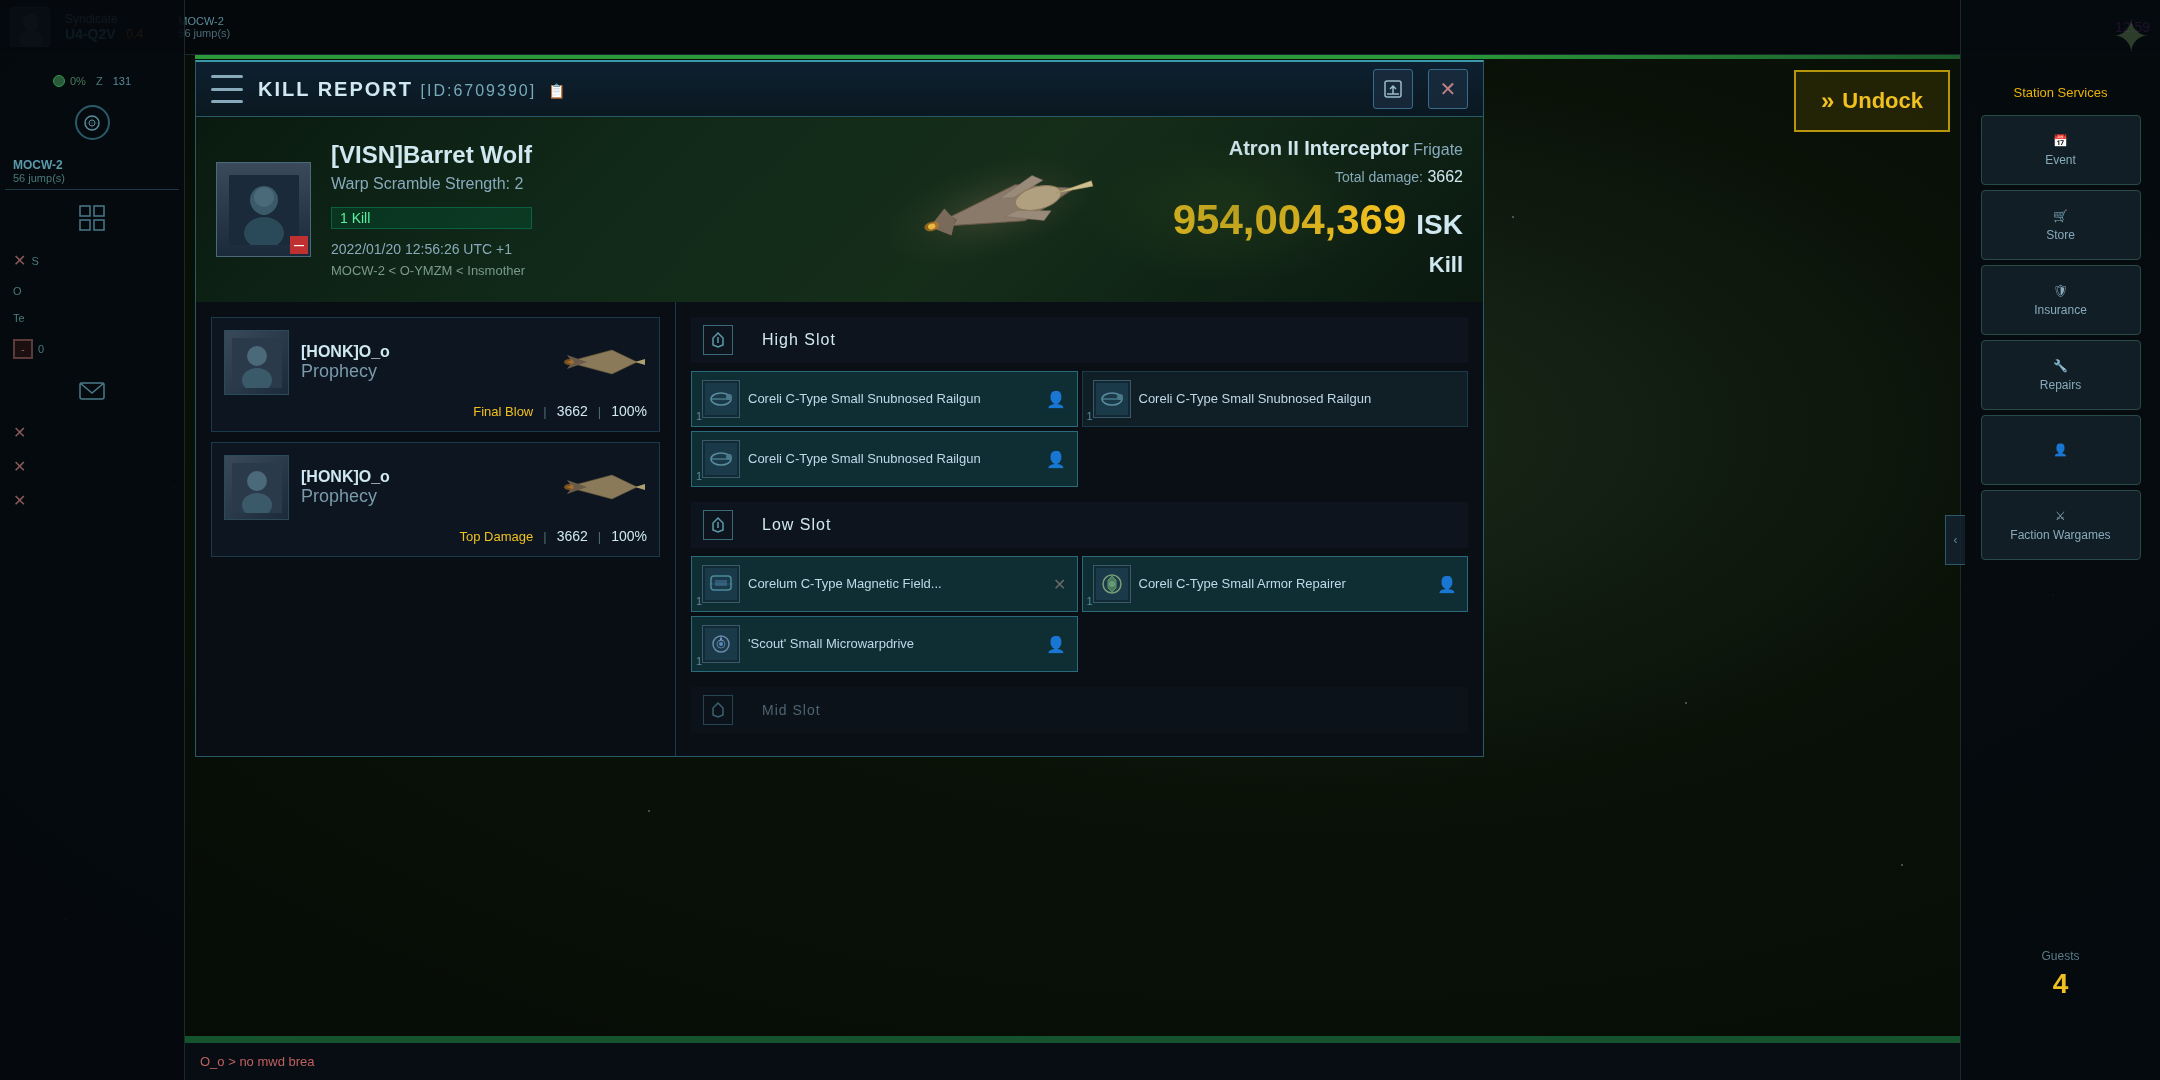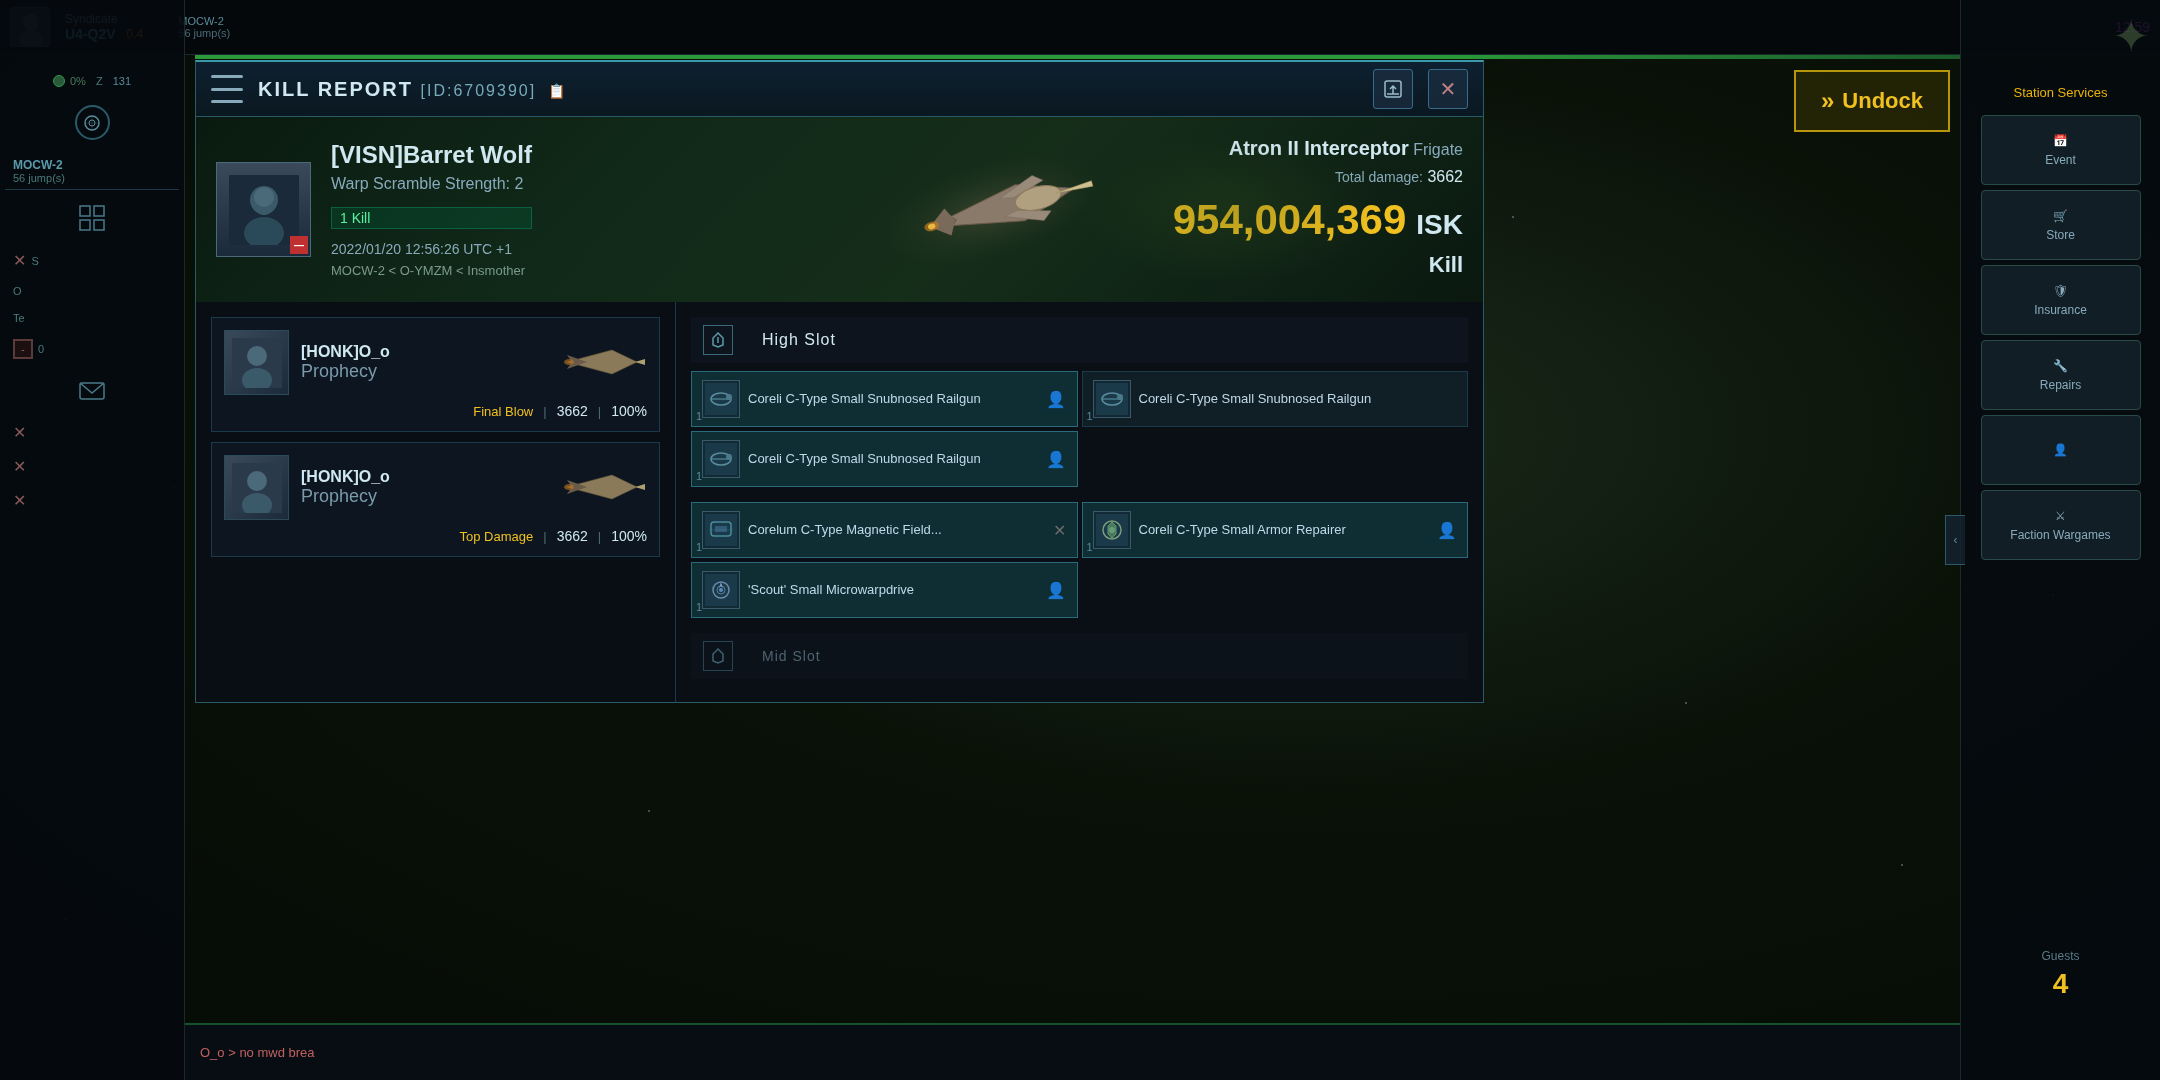--- a/index.html
+++ b/index.html
@@ -571,23 +571,23 @@
       color: #6a6a6a;
       font-size: 16px;
     }
 
     
     .chat-bar {
       position: absolute;
       bottom: 0;
       left: 185px;
       right: 200px;
-      height: 57px;
+      height: 44px;
       background: rgba(8, 14, 20, 0.95);
-      border-top: 2px solid #14532d;
+      border-top: 7px solid #14532d;
       display: flex;
       align-items: center;
       padding: 0 15px;
       gap: 10px;
     }
 
     
     ::-webkit-scrollbar { width: 5px; }
     ::-webkit-scrollbar-track { background: #0a1018; }
     ::-webkit-scrollbar-thumb { background: #2a5a6a; border-radius: 2px; }
@@ -1009,20 +1009,29 @@
                 <circle cx="24" cy="14" r="3" fill="#4a7a8a"></circle>
               </svg>
             </div>
             <span class="slot-item-name">Coreli C-Type Small Snubnosed Railgun</span>
             <span class="slot-item-user">👤</span>
           </div>
         </div>
       </div>
 
       <div class="slot-section">
+        <div class="slot-header">
+          <div class="slot-icon">
+            <svg width="18" height="18" viewBox="0 0 18 18">
+              <polygon points="9,2 14,7 14,14 9,16 4,14 4,7" fill="none" stroke="#5a9aaa" stroke-width="1.5"></polygon>
+              <line x1="9" y1="6" x2="9" y2="12" stroke="#5a9aaa" stroke-width="1.5"></line>
+            </svg>
+          </div>
+          <span class="slot-title">Low Slot</span>
+        </div>
         <div class="slot-grid">
 
           <div class="slot-item highlighted">
             <span class="slot-item-qty">1</span>
             <div class="slot-item-icon">
               <svg width="32" height="32" viewBox="0 0 32 32">
                 <rect width="32" height="32" fill="#1a3a4a"></rect>
                 <rect x="6" y="8" width="20" height="14" rx="3" fill="none" stroke="#4a8a9a" stroke-width="1.5"></rect>
                 <rect x="10" y="12" width="12" height="6" fill="#3a6a8a" opacity="0.7"></rect>
                 <line x1="4" y1="16" x2="28" y2="16" stroke="#5a9aaa" stroke-width="0.5" opacity="0.5"></line>

